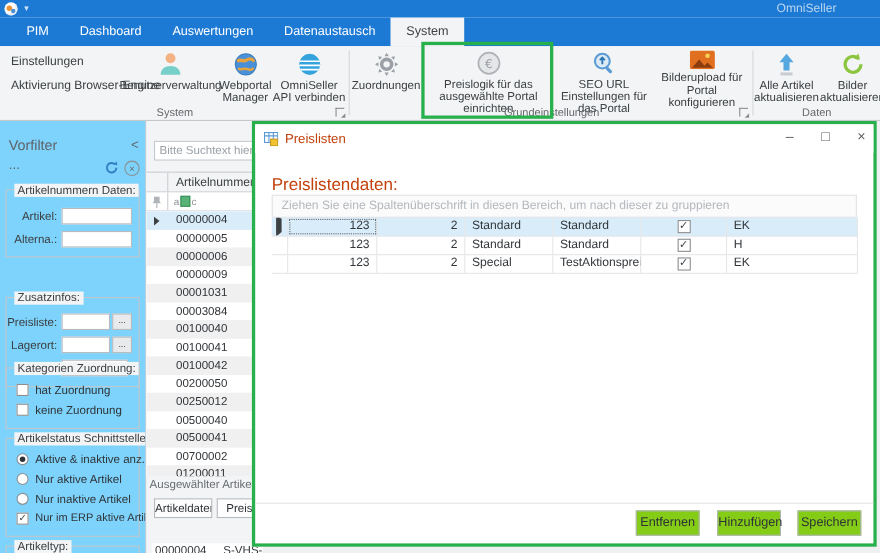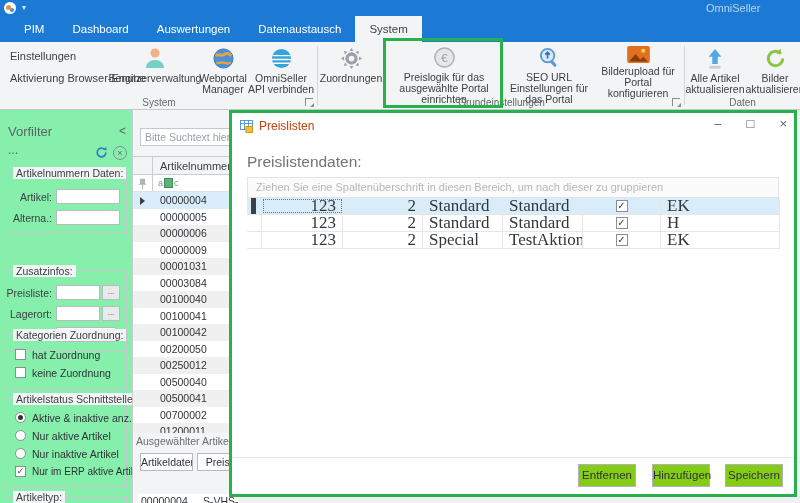--- a/index.html
+++ b/index.html
@@ -24,21 +24,21 @@
   .rgroup .gsep{position:absolute;right:0;top:4px;bottom:4px;width:1px;background:#d5d7d9;}
   .glabel{position:absolute;bottom:1px;left:0;right:0;text-align:center;font-size:10px;color:#64686c;}
   .launcher{position:absolute;right:5px;bottom:3px;width:7px;height:7px;border-left:1px solid #8a8e92;border-top:1px solid #8a8e92;}
   .launcher::after{content:"";position:absolute;right:-1px;bottom:-1px;width:0;height:0;border-left:4px solid transparent;border-bottom:4px solid #8a8e92;}
   .smallbtn{position:absolute;left:6px;font-size:11px;color:#3c4043;padding:2px 4px;}
   .bigbtn{position:absolute;top:2px;height:52px;display:flex;flex-direction:column;align-items:center;text-align:center;}
   .bigbtn .bicon{height:24px;display:flex;align-items:center;justify-content:center;margin-top:2px;}
   .bigbtn .blabel{font-size:10.5px;line-height:11px;color:#3c4043;margin-top:3px;}
   .hl-box{position:absolute;left:383px;top:38px;width:120px;height:70px;border:3px solid var(--green);box-sizing:border-box;z-index:20;pointer-events:none;}
   
-  .sidebar{position:absolute;left:0;top:110px;width:133px;height:393px;background:#86efac;border-right:1px solid #c9cdd1;box-sizing:border-box;overflow:hidden;}
+  .sidebar{position:absolute;left:0;top:110px;width:133px;height:393px;background:#7dd3fc;border-right:1px solid #c9cdd1;box-sizing:border-box;overflow:hidden;}
   .sb-title{position:absolute;left:8px;top:14px;font-size:13px;color:#5f6368;}
   .sb-collapse{position:absolute;right:6px;top:14px;font-size:12px;color:#5f6368;}
   .sb-dots{position:absolute;left:8px;top:33px;font-size:12px;color:#5f6368;}
   .sb-refresh{position:absolute;right:24px;top:36px;}
   .sb-clear{position:absolute;right:5px;top:36px;width:12px;height:12px;border:1px solid #8a8e92;border-radius:50%;
             font-size:9px;line-height:12px;text-align:center;color:#6a6e72;}
   .fset{position:absolute;left:5px;width:122px;border:1px solid #c3c7cb;box-sizing:border-box;}
   .legend{position:absolute;left:7px;top:-6px;background:#f3f4f5;padding:0 3px;font-size:10.5px;color:#3c4043;white-space:nowrap;}
   .frow{position:absolute;left:0;right:0;height:16px;}
   .flabel{position:absolute;width:46px;text-align:right;font-size:10.5px;color:#3c4043;top:2px;}
@@ -75,29 +75,29 @@
            font-size:10.5px;line-height:13px;padding-left:4px;color:#2f3337;}
   .varrow{position:absolute;left:5px;top:384px;width:110px;height:14px;background:#fff;font-size:10.5px;line-height:14px;}
   .varrow .vnr{position:absolute;left:3px;}
   .varrow .vnm{position:absolute;left:65px;white-space:nowrap;}
   
   .dialog{position:absolute;left:229px;top:110px;width:568px;height:387px;border:3px solid var(--green);background:#fff;box-sizing:border-box;z-index:10;}
   .dtitlebar{position:absolute;left:0;top:0;right:0;height:26px;background:#fff;}
   .dicon{position:absolute;left:8px;top:7px;}
   .dtitle{position:absolute;left:27px;top:6px;font-size:12px;color:#c2410c;}
   .dcontrols{position:absolute;right:7px;top:3px;display:flex;gap:25px;font-size:13px;color:#5f6368;}
-  .dheading{position:absolute;left:15px;top:40px;font-size:15.5px;color:#737373;}
+  .dheading{position:absolute;left:15px;top:47px;font-size:15.5px;color:#c2410c;}
   .groupby{position:absolute;left:15px;top:64px;width:532px;height:21px;background:#fbfbfc;border:1px solid #e1e3e5;box-sizing:border-box;
            font-size:11px;line-height:19px;padding-left:8px;color:#b3b8bd;white-space:nowrap;overflow:hidden;}
   .dgrid{position:absolute;left:15px;top:85px;width:533px;}
   .dgr{display:grid;grid-template-columns:15px 81px 80px 80px 80px 78px 119px;}
   .dgh{height:18px;background:#f5f6f7;border-top:1px solid #d8dadc;border-bottom:1px solid #c9cdd1;box-sizing:border-box;}
   .dgh .hc{font-size:11px;line-height:16px;color:#3c4043;padding-left:6px;border-right:1px solid #d8dadc;box-sizing:border-box;overflow:hidden;white-space:nowrap;}
   .drow{height:17px;border-bottom:1px solid #e4e6e8;box-sizing:border-box;}
-  .drow .dc{font-size:17px;line-height:15px;padding:0 6px;border-right:1px solid #e4e6e8;box-sizing:border-box;overflow:hidden;white-space:nowrap;position:relative;font-family:Liberation Serif, serif;}
+  .drow .dc{font-size:11px;line-height:15px;padding:0 6px;border-right:1px solid #e4e6e8;box-sizing:border-box;overflow:hidden;white-space:nowrap;position:relative;}
   .drow.sel{background:#d8ecfa;}
   .dc.num{text-align:right;}
   .dc.center{display:flex;align-items:center;justify-content:center;}
   .dc.focuscell{outline:1px dotted #6a6e72;outline-offset:-2px;}
   .rowind{width:0;height:0;border-left:5px solid #3c4043;border-top:4px solid transparent;border-bottom:4px solid transparent;margin:4px auto 0 4px;}
   .dx-check{width:12px;height:12px;background:#fff;border:1px solid #8a8e92;box-sizing:border-box;font-size:10px;line-height:10px;text-align:center;color:#3f4346;}
   .dx-check.checked::after{content:"✓";}
   .dfootline{position:absolute;left:0;right:0;top:344px;border-top:1px solid #e3e5e7;}
   .dbtn{position:absolute;top:351px;width:58px;height:23px;background:#84cc16;border:1px solid #b0b4b8;box-sizing:border-box;
         font-size:11.5px;line-height:21px;text-align:center;color:#2f3337;}

